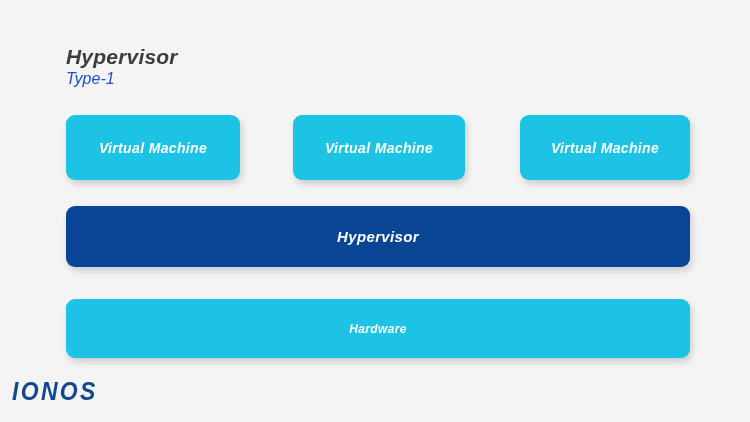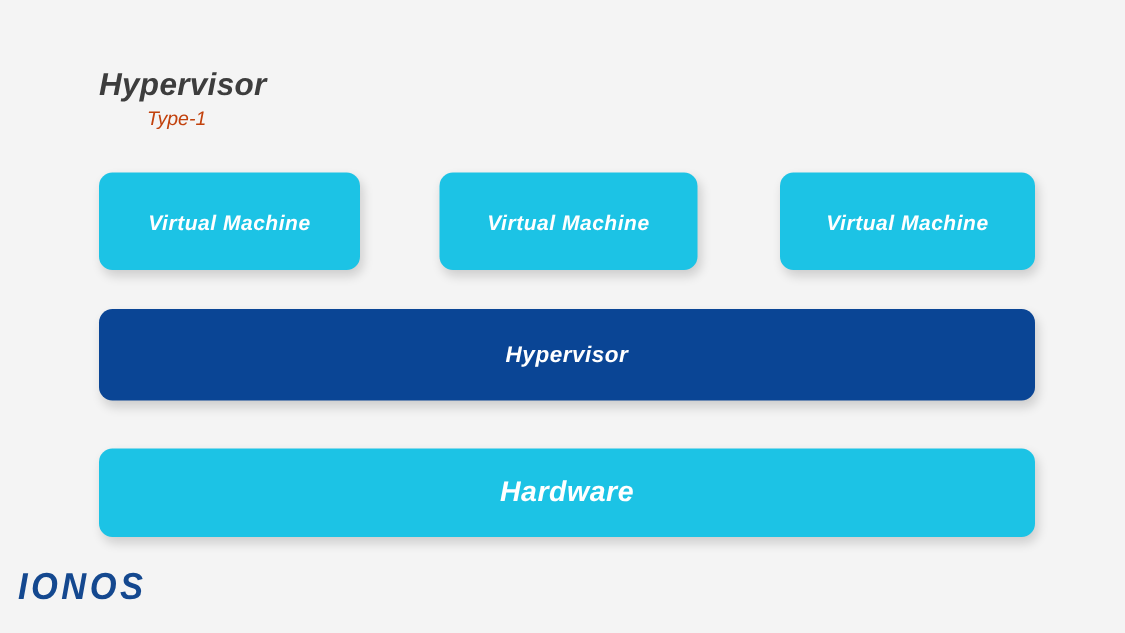--- a/index.html
+++ b/index.html
@@ -32,27 +32,26 @@
   }
   .heading-title {
     font-size: 21px;
     font-weight: bold;
     color: #3d3d3d;
     letter-spacing: 0.2px;
     line-height: 26px;
     white-space: nowrap;
   }
   .heading-subtitle {
-    font-size: 13px;
+    font-size: 16px;
     font-weight: normal;
-    color: #c2410c;
+    color: #1d4ed8;
     line-height: 16px;
     margin-top: 1px;
     white-space: nowrap;
-    margin-left: 32px;
   }
 
   
   .block {
     position: absolute;
     display: flex;
     align-items: center;
     justify-content: center;
     border-radius: 9px;
     box-shadow: 2px 4px 7px rgba(0, 0, 0, 0.16);
@@ -97,21 +96,21 @@
 
   
   .hardware-bar {
     left: 66px;
     top: 299px;
     width: 624px;
     height: 59px;
     background: #1cc3e5;
   }
   .hardware-bar .block-label {
-    font-size: 19px;
+    font-size: 12px;
     text-align: center;
   }
 
   
   .logo {
     position: absolute;
     left: 12px;
     top: 377px;
     font-size: 25px;
     font-weight: bold;

